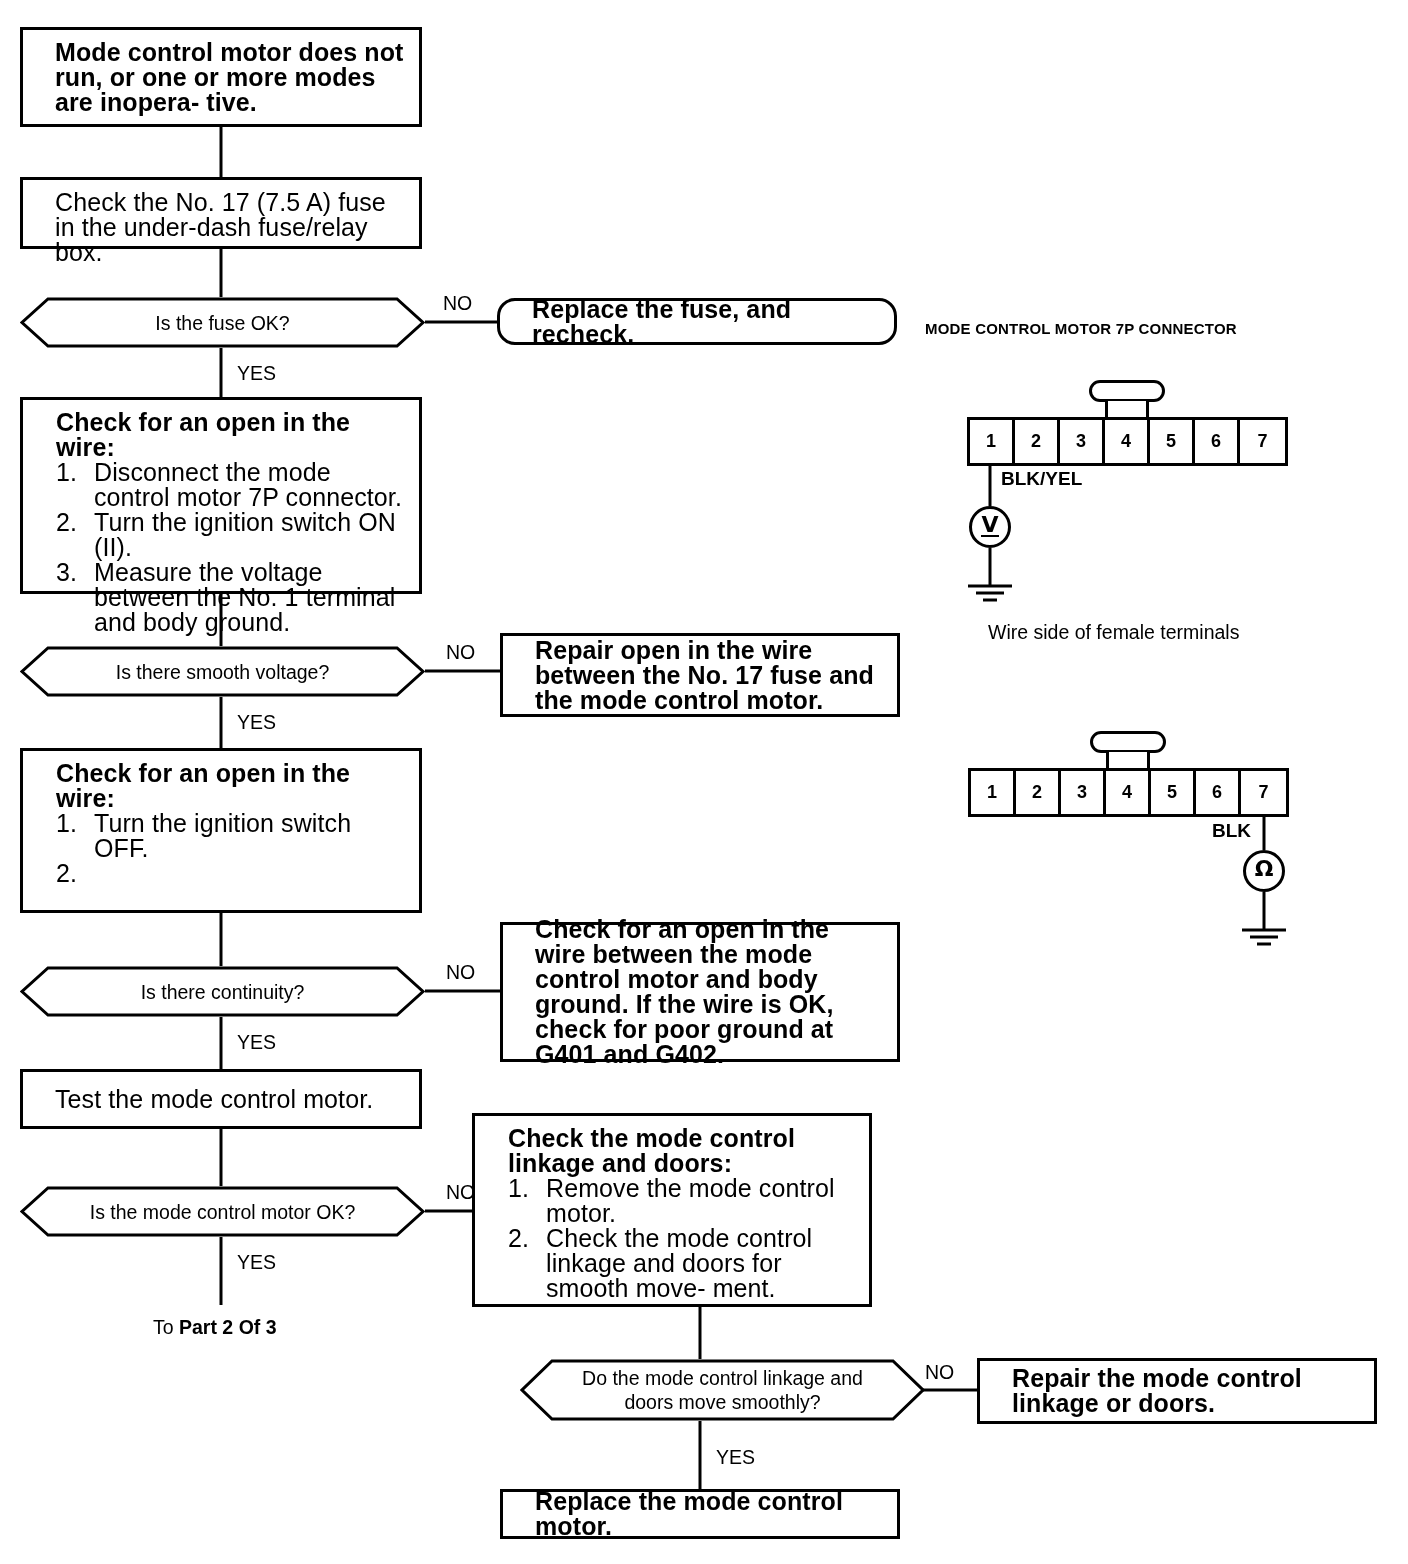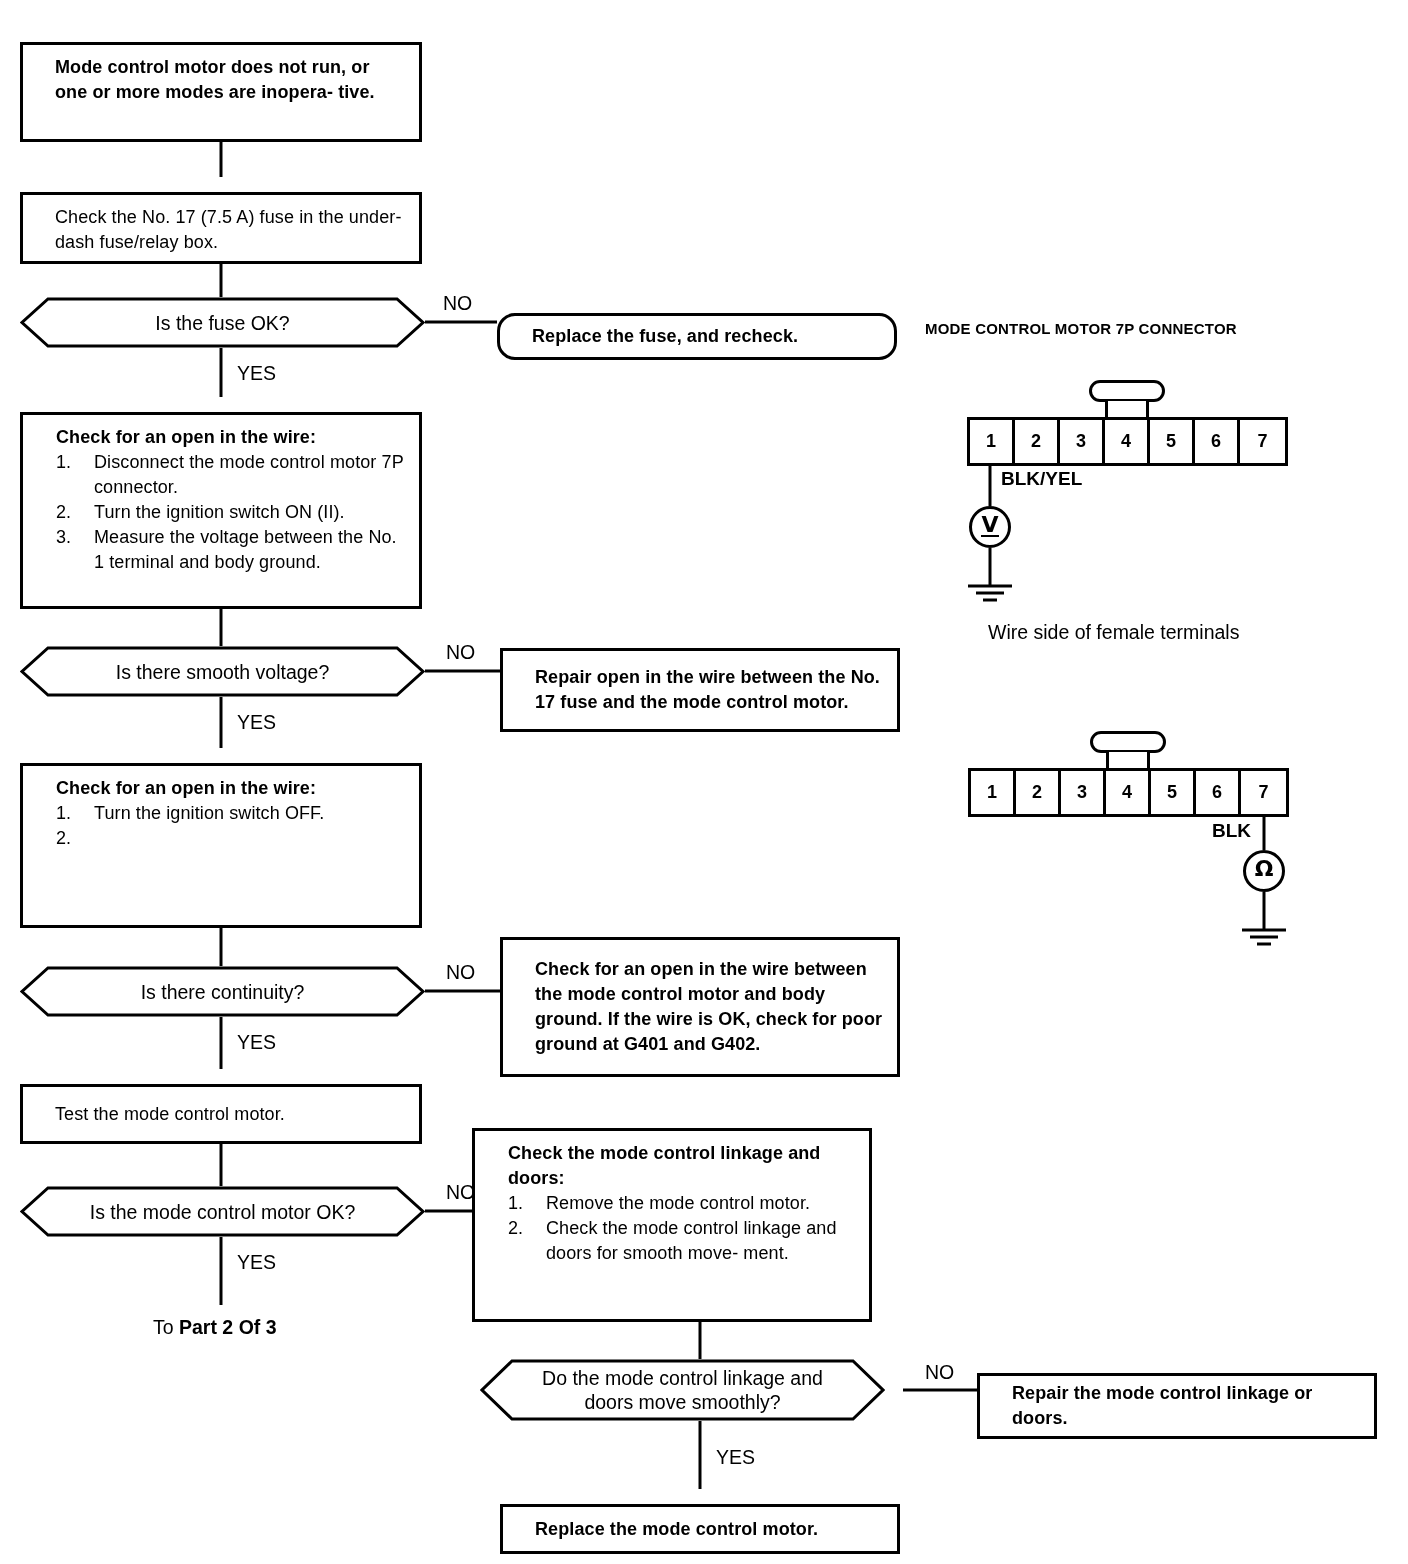--- a/index.html
+++ b/index.html
@@ -18,24 +18,23 @@
     position: absolute; left: 0; top: 0;
     width: 1408px; height: 1564px;
   }
 
   
   .box {
     position: absolute;
     border: 3px solid #000;
     background: #fff;
     padding: 10px 14px 10px 32px;
-    font-size: 18px;
+    font-size: 25px;
     line-height: 25px;
     letter-spacing: .1px;
-    margin-top: 15px;
   }
   .box.bold { font-weight: bold; }
   .box.pad-center { display: flex; flex-direction: column; justify-content: center; }
 
   .box .hdr { font-weight: bold; display: block; }
 
   
   ol.steps {
     margin: 0; padding: 0; list-style: none;
   }
@@ -316,21 +315,21 @@
         <span class="num">1.</span>
         <span class="justify">Remove the mode control motor.</span>
       </li>
       <li>
         <span class="num">2.</span>
         <span class="justify">Check the mode control linkage and doors for smooth move- ment.</span>
       </li>
     </ol>
   </div>
 
-  <div class="hex" style="left:480px; top:1359px; width:405px; height:62px;">
+  <div class="hex" style="left:520px; top:1359px; width:405px; height:62px;">
     <svg width="405" height="62" viewBox="0 0 405 62">
       <polygon points="32,2 373,2 403,31 373,60 32,60 2,31" fill="#fff" stroke="#000" stroke-width="3"></polygon>
     </svg>
     <div class="hex-label">Do the mode control linkage and doors move smoothly?</div>
   </div>
 
   <div class="blabel" style="left:925px; top:1362px;">NO</div>
   <div class="blabel" style="left:716px; top:1447px;">YES</div>
 
   <div class="box bold pad-center" style="left:977px; top:1358px; width:400px; height:66px;">

